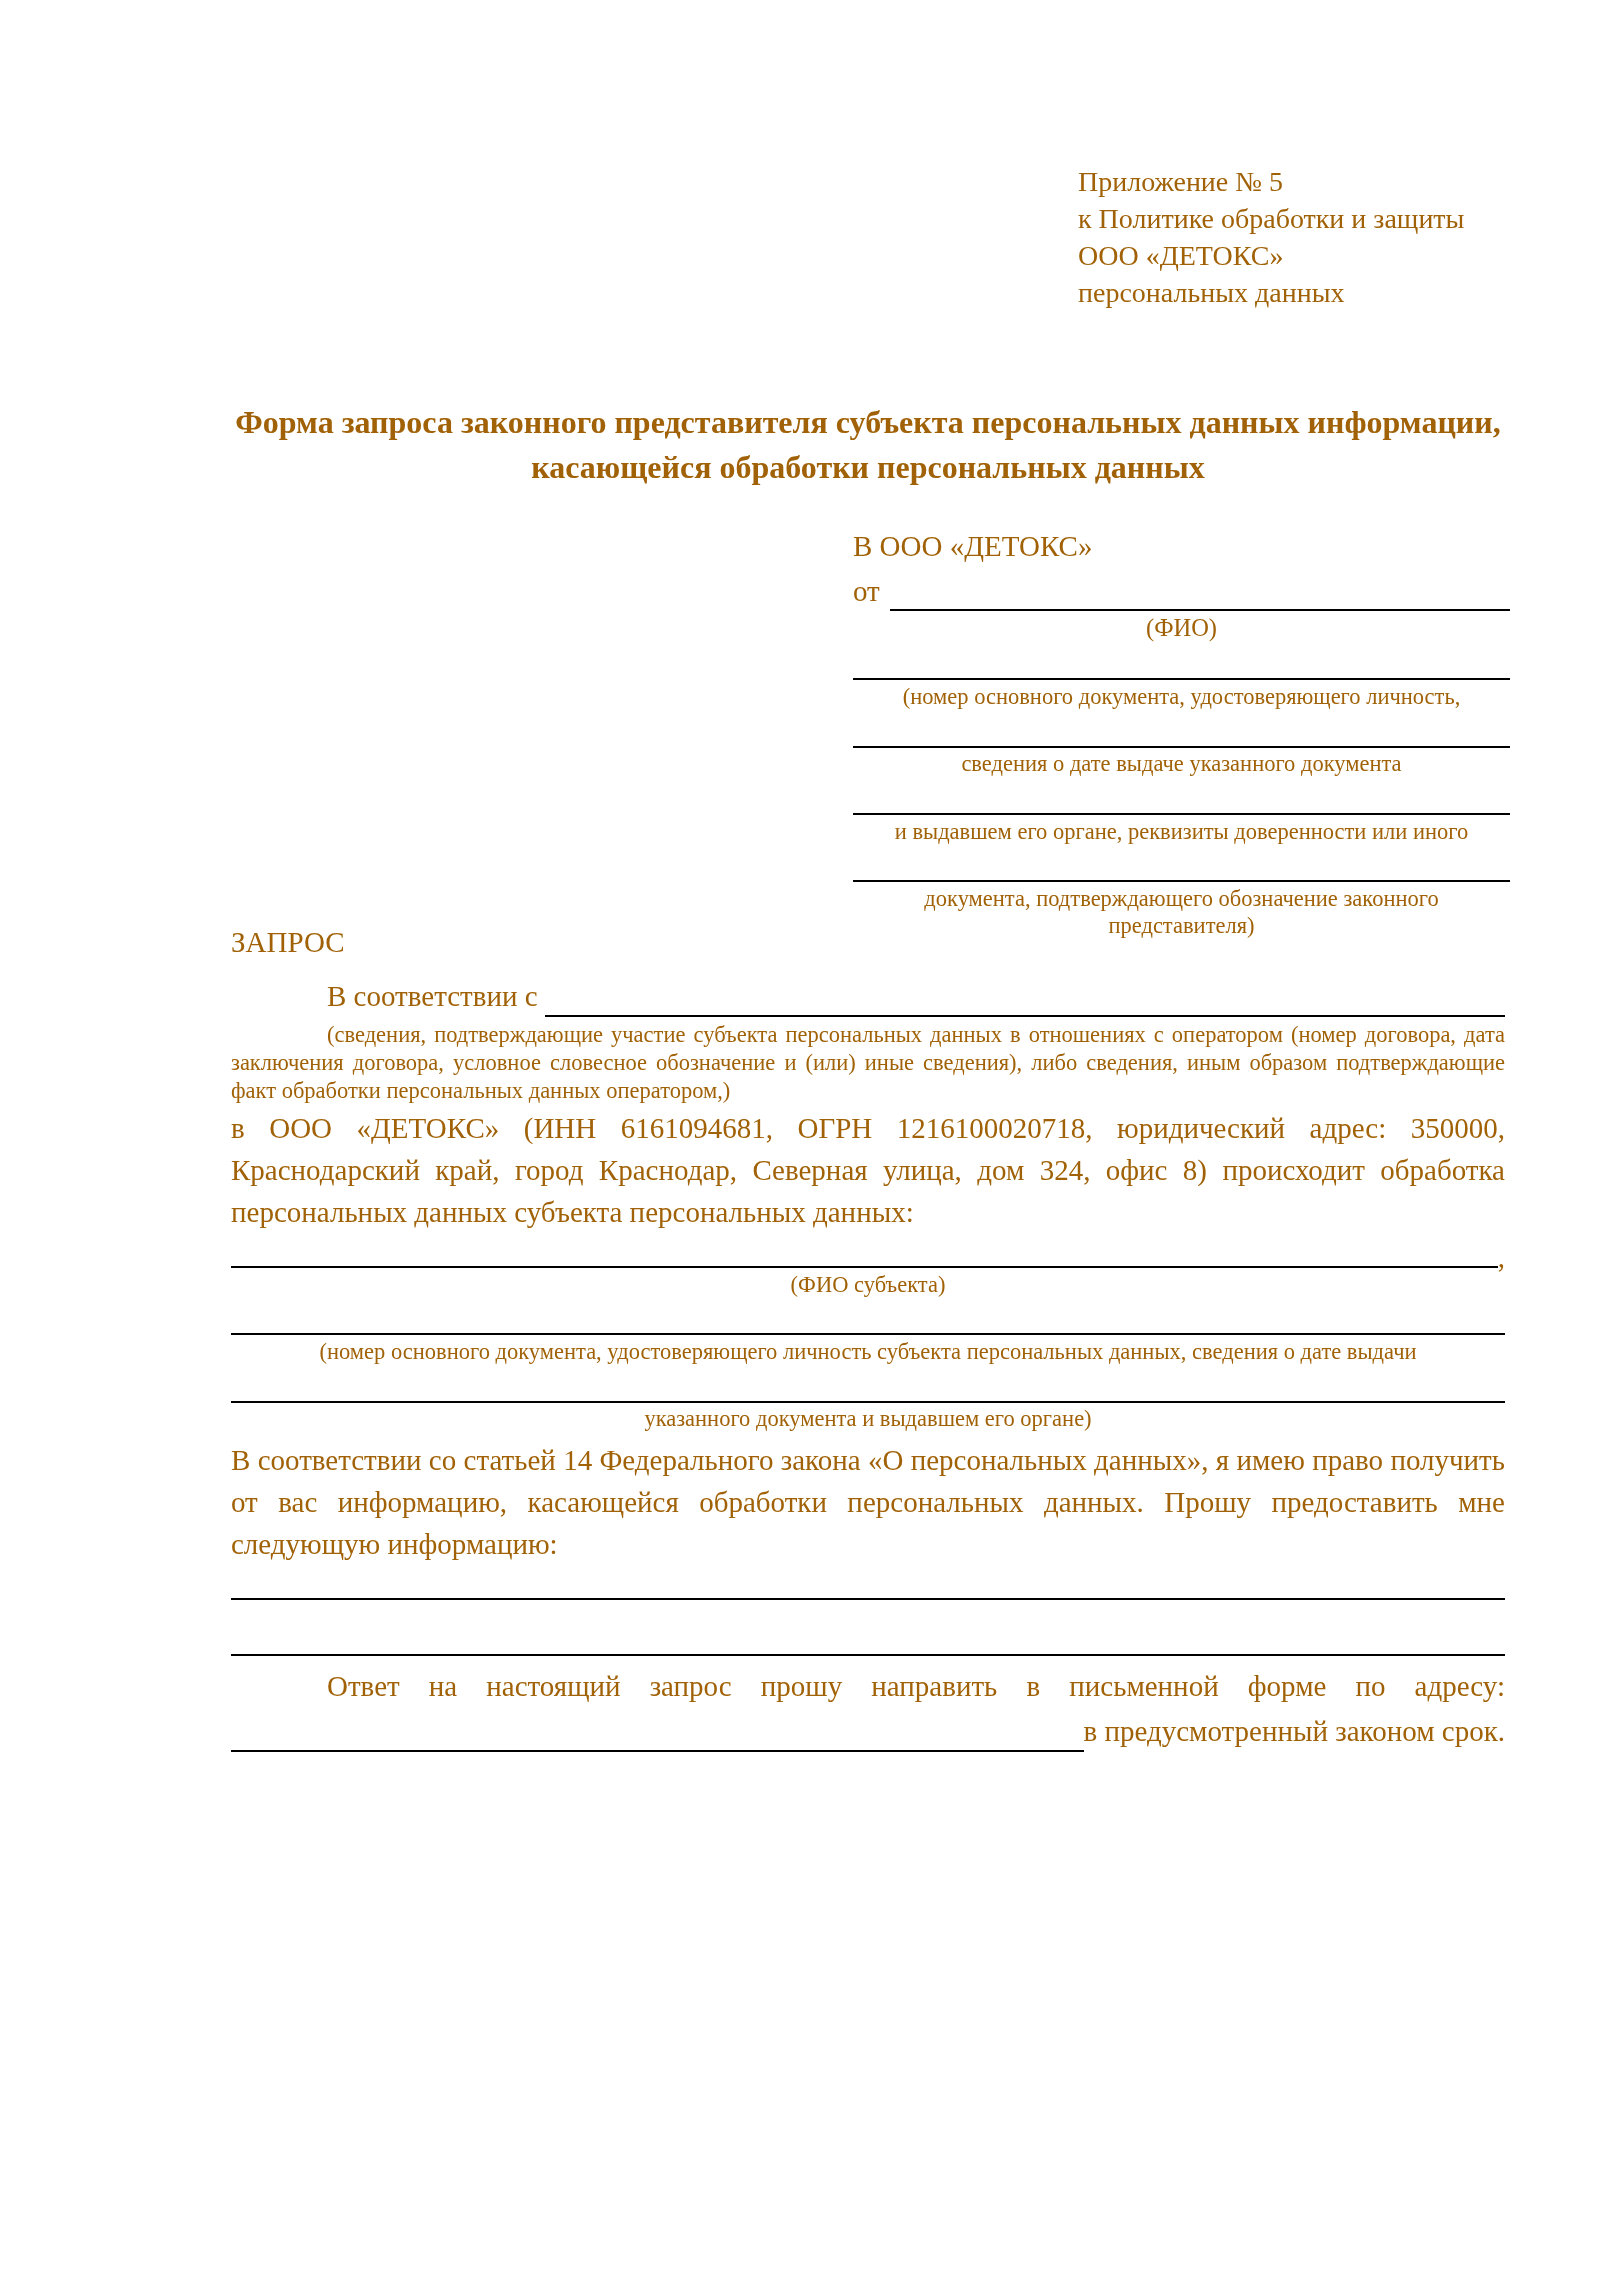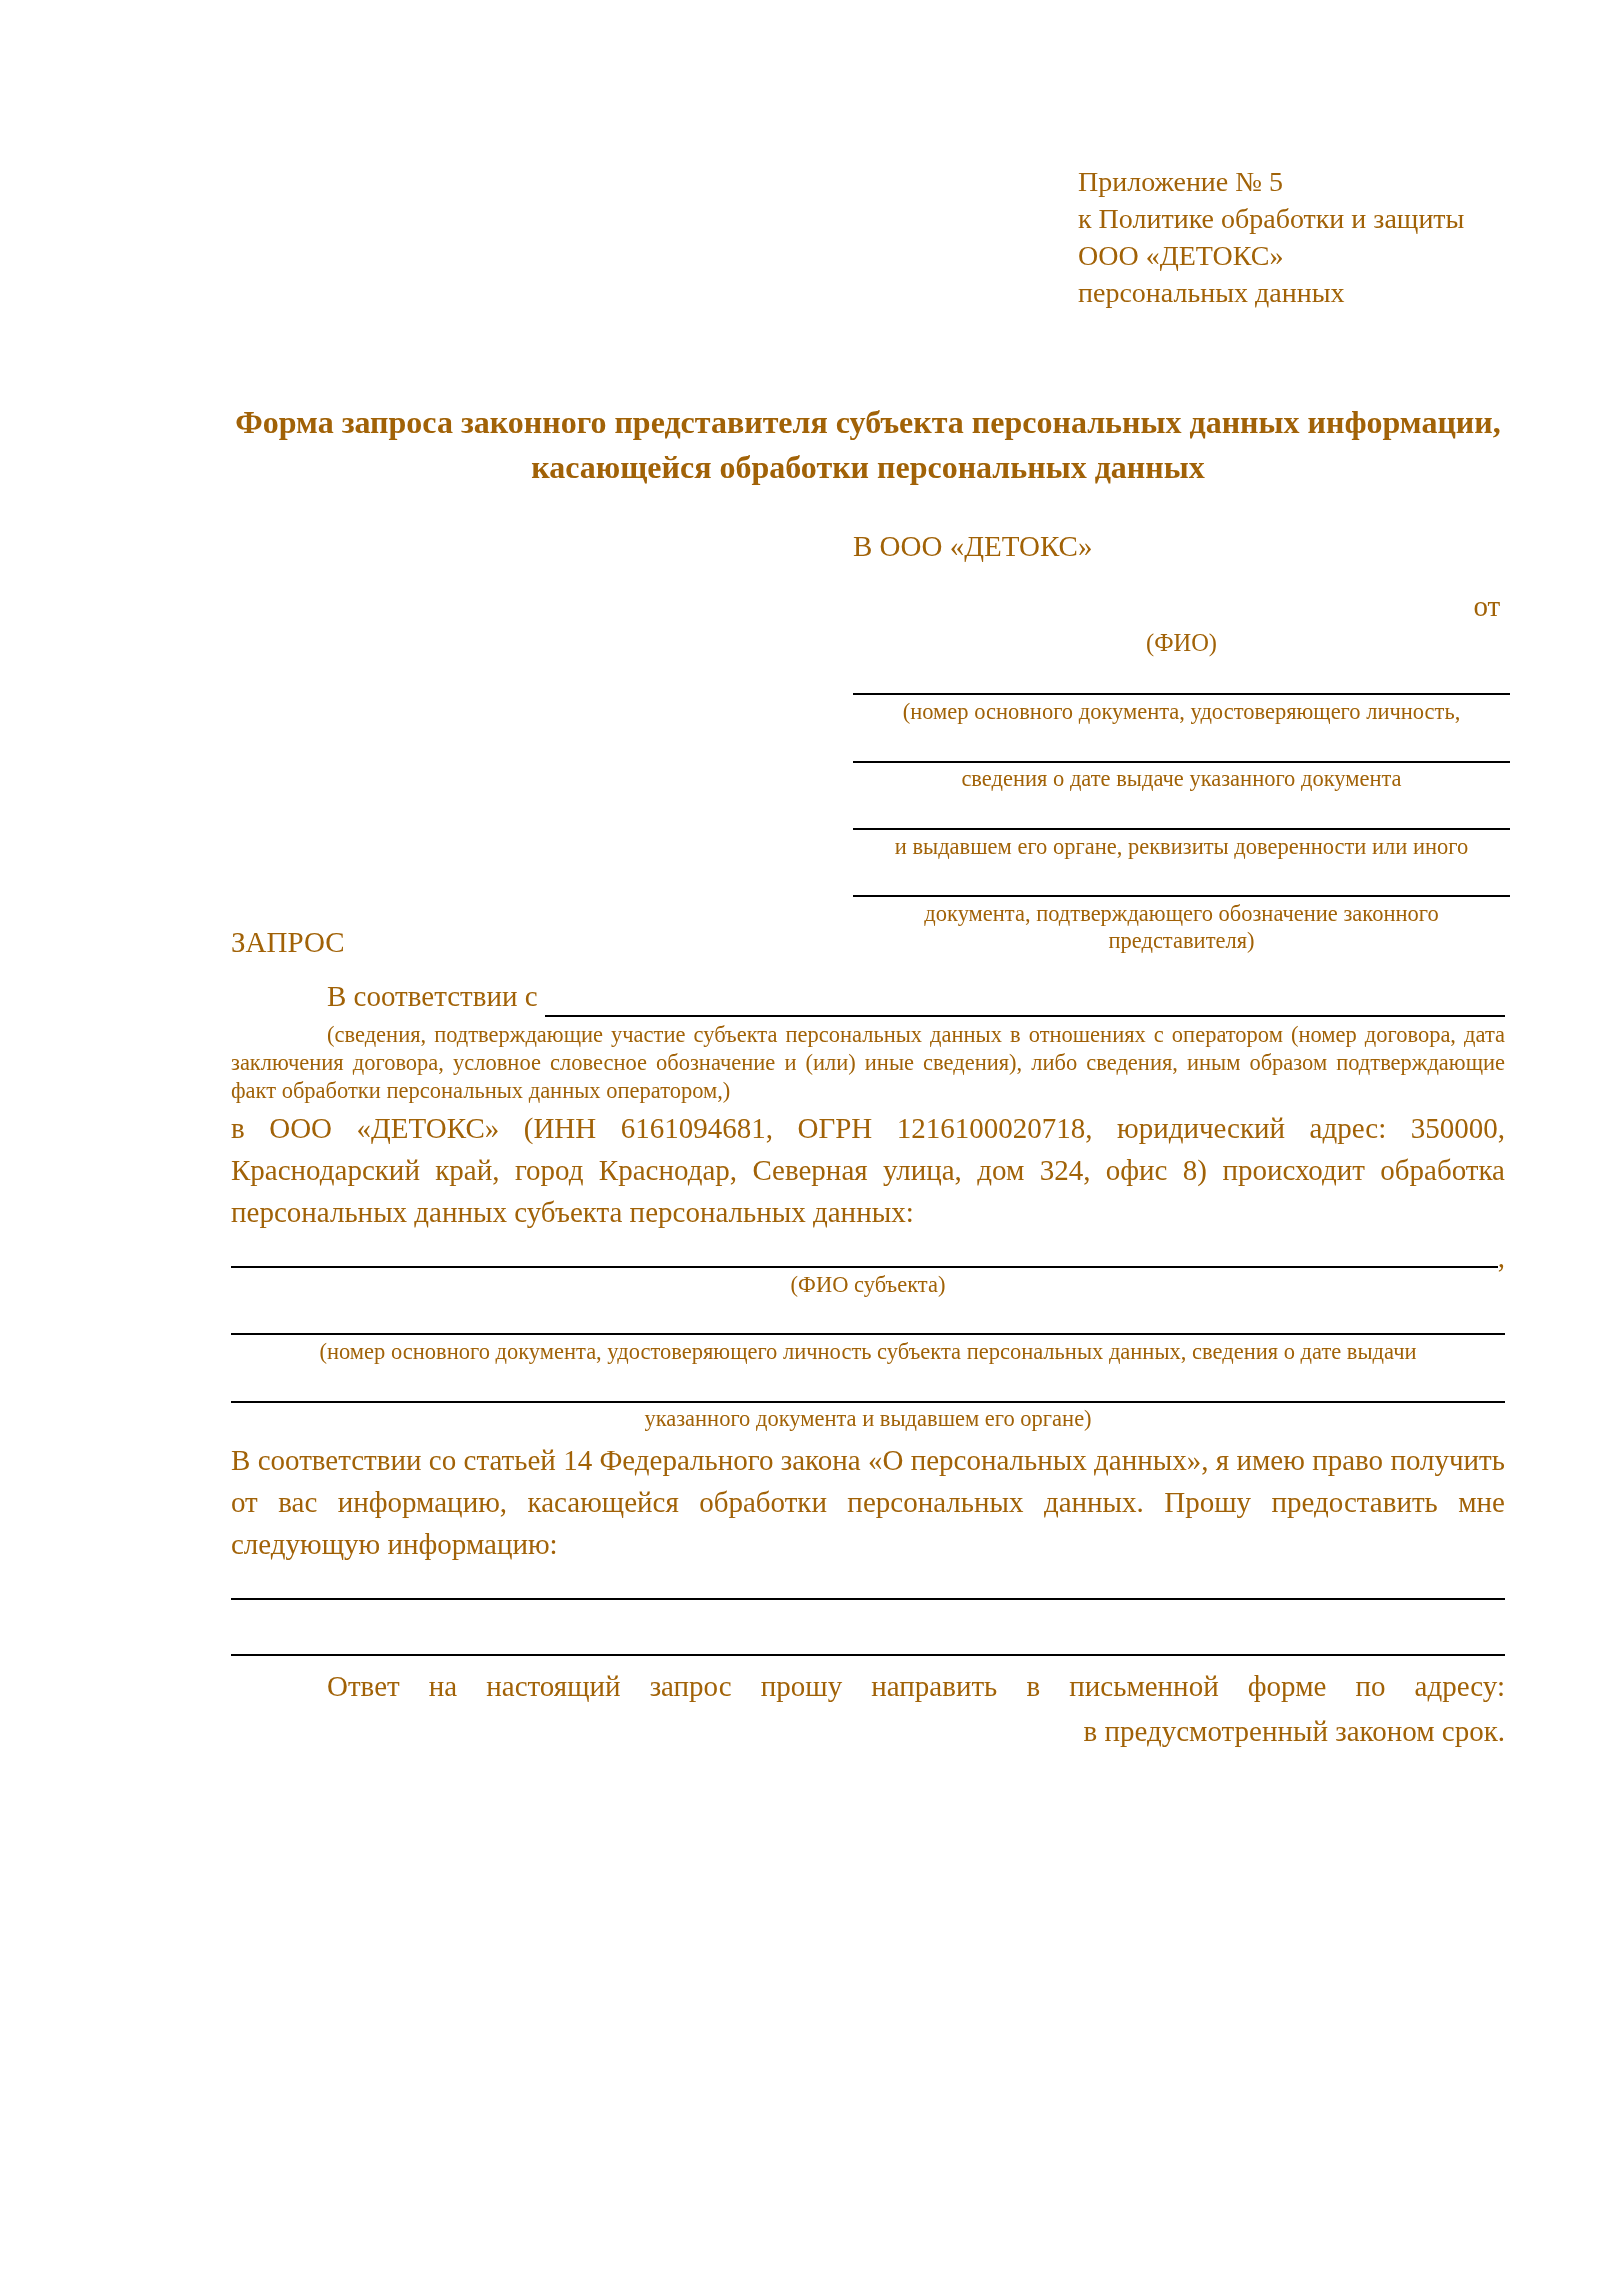--- a/index.html
+++ b/index.html
@@ -21,21 +21,21 @@
   .doc-title {
     position:absolute; left:231px; top:400px; width:1274px;
     font-size:32px; line-height:45px; font-weight:bold; text-align:center;
     margin:0;
   }
   
   .addressee {
     position:absolute; left:853px; top:527px; width:657px;
     font-size:29px; line-height:39px;
   }
-  .from-row { display:flex; align-items:flex-end; margin-top:21px; height:39px;flex-direction:column; }
+  .from-row { display:flex; align-items:flex-end; margin-top:6px; height:39px; }
   .from-row .lead { white-space:nowrap; padding-right:9.8px; }
   .fill-line { flex:1 1 auto; border-bottom:2.9px solid #000; height:33px; }
   .caption { font-size:22.5px; line-height:27.4px; text-align:center; margin-top:2.9px; }
   .caption-fio { font-size:24.5px; }
   .rule { border-bottom:2.9px solid #000; height:0; }
   .addressee .rule-gap1 { margin-top:37px; }
   .addressee .rule-gap  { margin-top:35px; }
   
   .body-block {
     position:absolute; left:231px; top:921px; width:1274px;
@@ -51,21 +51,21 @@
   .para { margin:0; text-align:justify; }
   .para-op { margin-top:2px; }
   .subject-line-row { display:flex; align-items:flex-end; margin-top:15.7px; }
   .subject-line-row .rule { flex:1 1 auto; }
   .subject-line-row .comma { line-height:19.6px; }
   .body-block .rule-mid { margin-top:35px; }
   .para-law { margin-top:5.9px; }
   .blank-a { margin-top:33px; }
   .blank-b { margin-top:54px; }
   .para-reply { margin-top:8.8px; text-indent:96px; text-align-last:justify; }
-  .reply-row { display:flex; align-items:flex-end; height:45px;flex-direction:column; }
+  .reply-row { display:flex; align-items:flex-end; height:45px; }
   .reply-row .tail { white-space:nowrap; }
   
   .footer {
     position:absolute; left:231px; top:1764px; width:1274px;
     font-size:29px; line-height:39px;
     display:flex; justify-content:space-between; align-items:flex-end;
   }
   .sig { display:flex; align-items:flex-end; }
   .sig-line { display:inline-block; width:417px; border-bottom:2.9px solid #000; height:33px; }
   .sig-caption { white-space:nowrap; }

